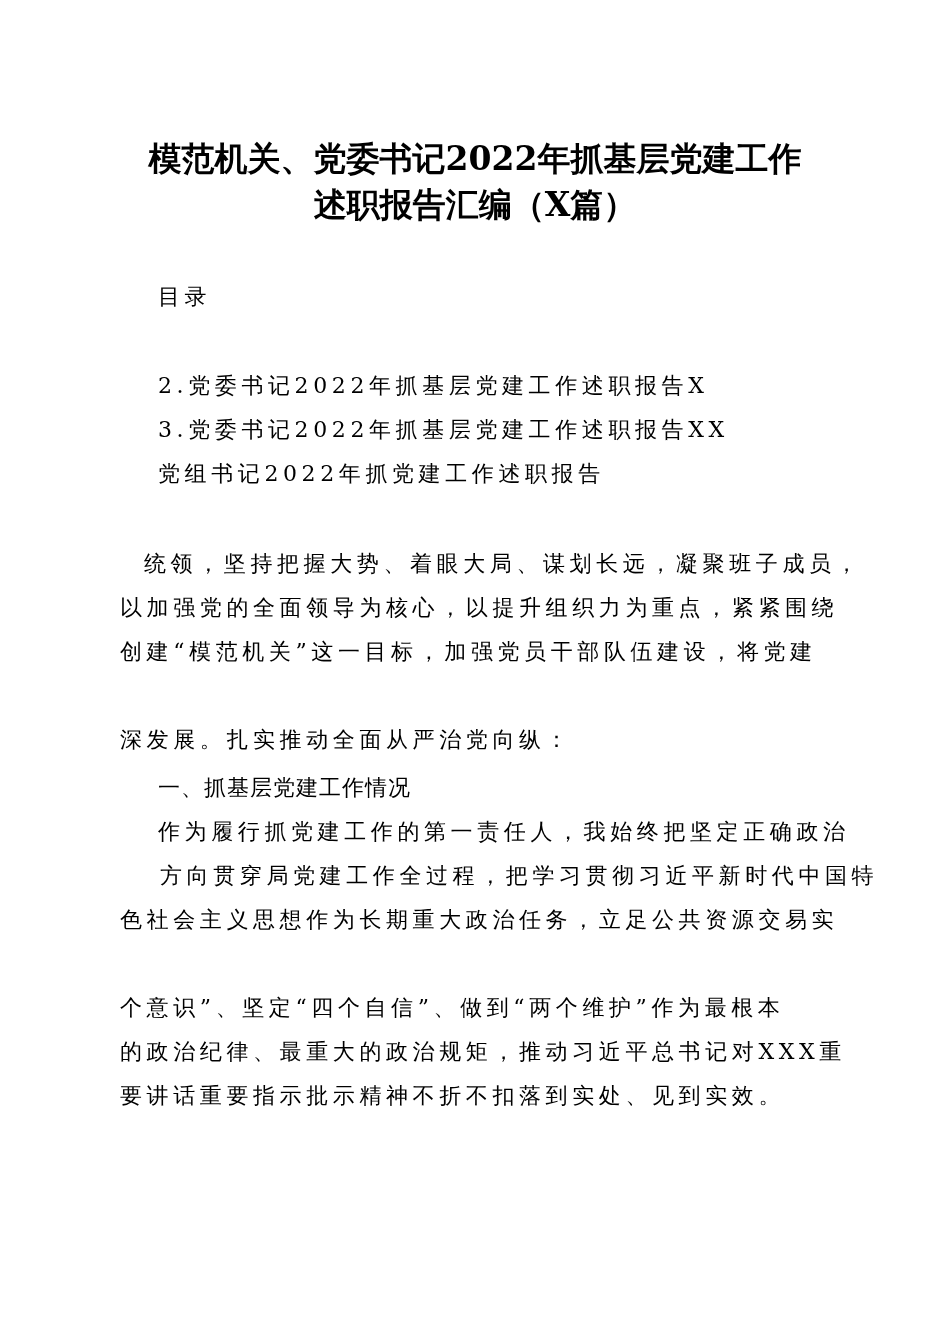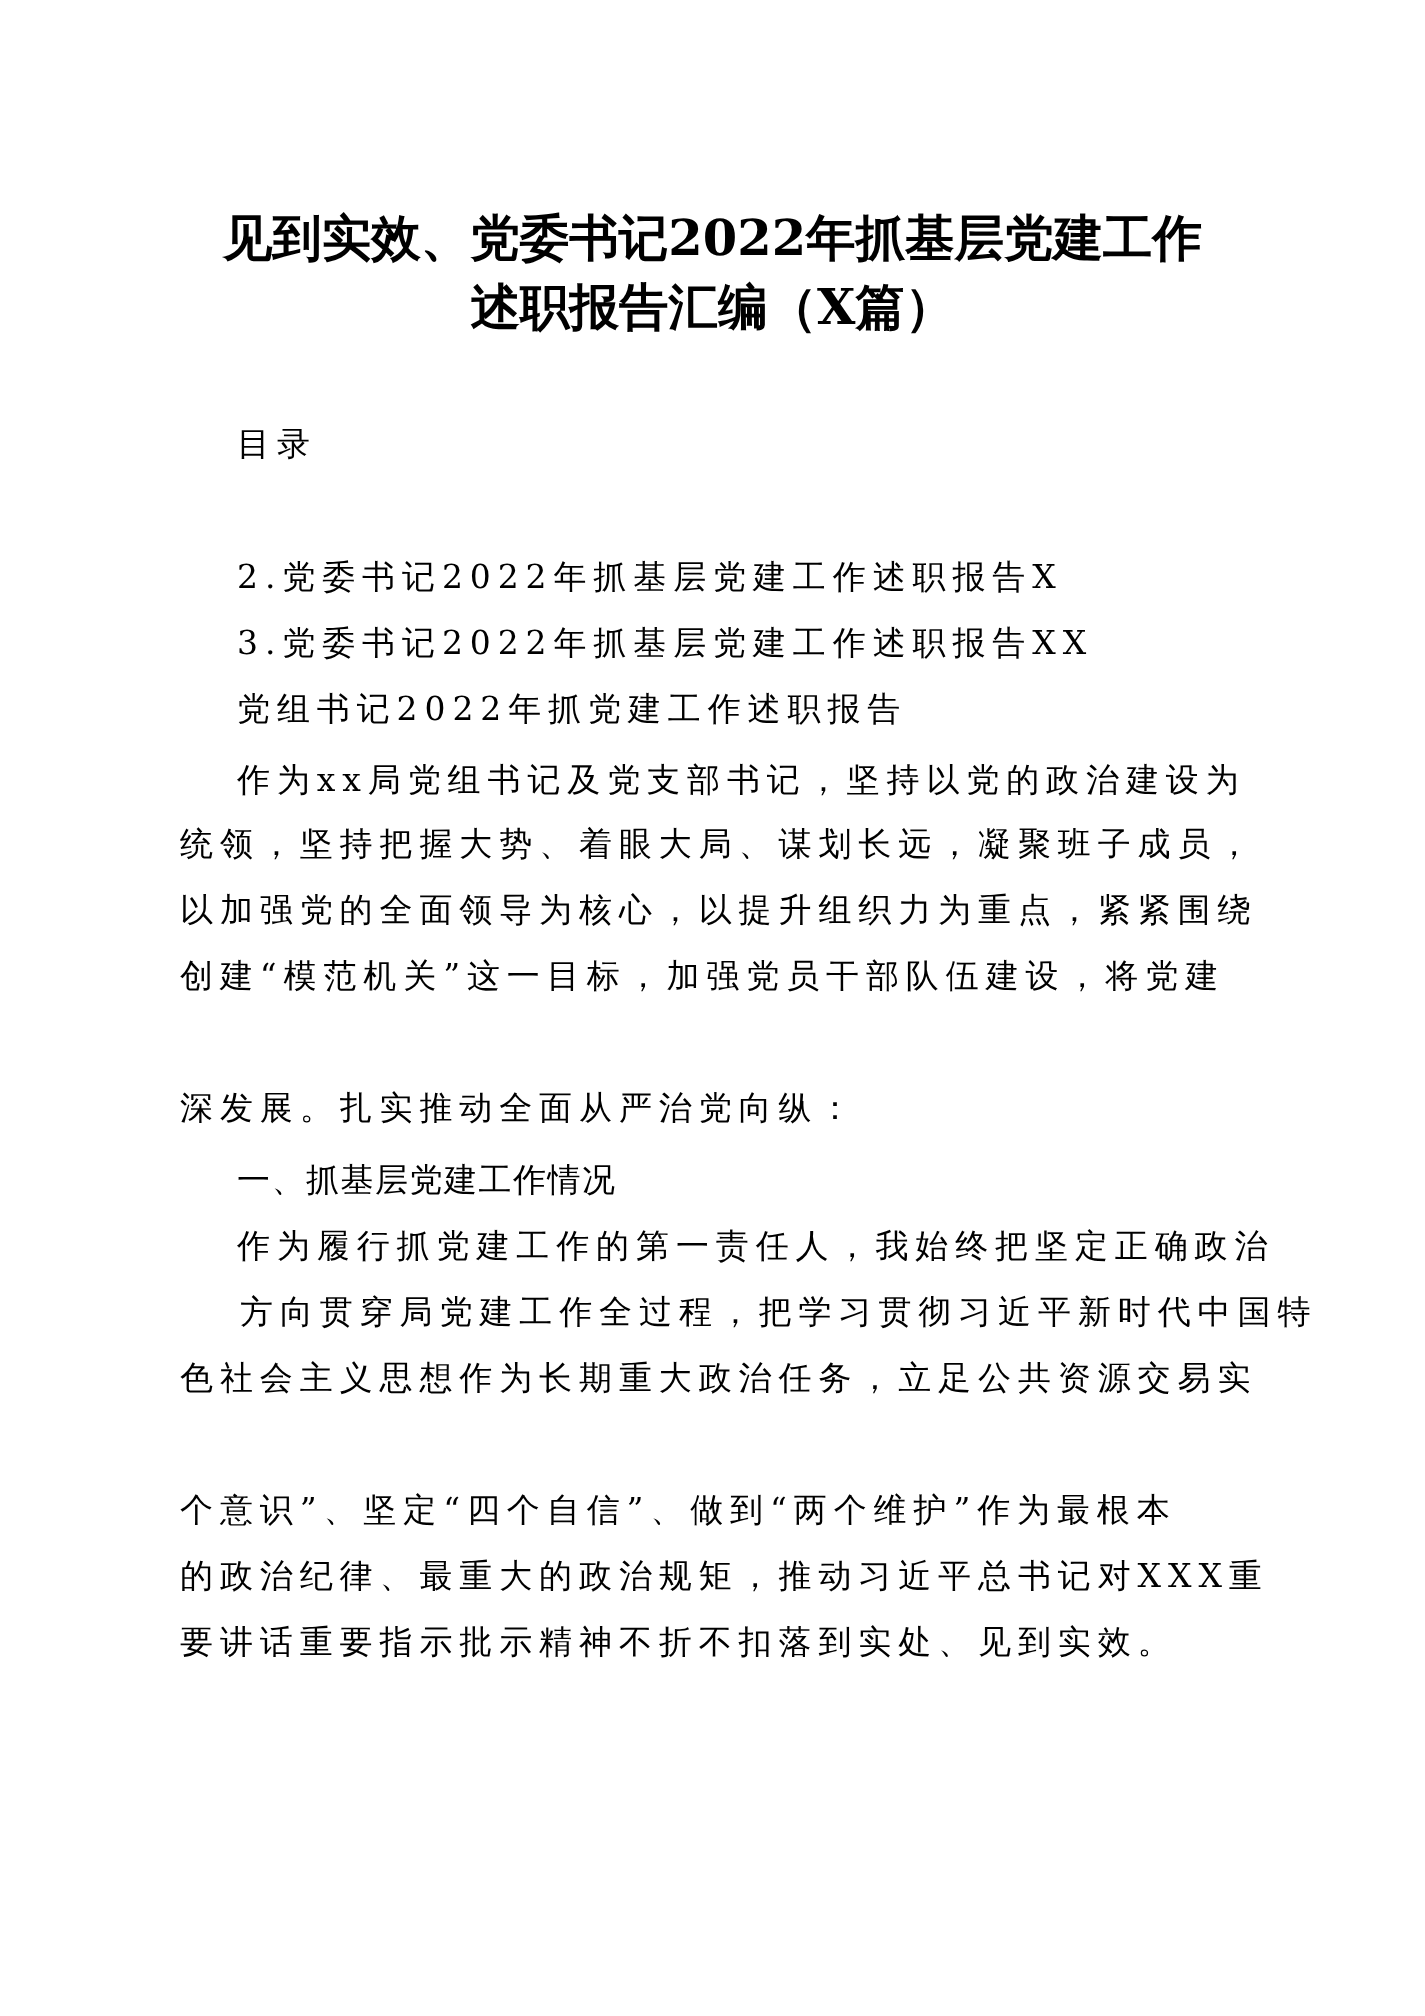--- a/index.html
+++ b/index.html
@@ -56,30 +56,29 @@
       line-height: 30px;
       letter-spacing: 1px;
       white-space: nowrap;
     }
   </style>
 </head>
 <body>
 
 <div class="page">
 
-  <div class="title l1">见到实效、党委书记2022年抓基层党建工作</div>
+  <div class="title l1">模范机关、党委书记2022年抓基层党建工作</div>
   <div class="title l2">述职报告汇编（X篇）</div>
 
   <div class="line indent" style="top:282px;">目录</div>
   <div class="line indent" style="top:371px;">2.党委书记2022年抓基层党建工作述职报告X</div>
   <div class="line indent" style="top:415px;">3.党委书记2022年抓基层党建工作述职报告XX</div>
   <div class="line indent" style="top:459px;">党组书记2022年抓党建工作述职报告</div>
 
-  <div class="line indent" style="top:506px;">作为xx局党组书记及党支部书记，坚持以党的政治建设为</div>
-  <div class="line" style="top:549px;">统领，坚持把握大势、着眼大局、谋划长远，凝聚班子成员，</div>
+  <div class="line" style="top:549px;margin-left:24px;">统领，坚持把握大势、着眼大局、谋划长远，凝聚班子成员，</div>
   <div class="line" style="top:593px;">以加强党的全面领导为核心，以提升组织力为重点，紧紧围绕</div>
   <div class="line" style="top:637px;">创建“模范机关”这一目标，加强党员干部队伍建设，将党建</div>
   <div class="line" style="top:725px;">深发展。扎实推动全面从严治党向纵：</div>
 
   <div class="heading" style="top:773px;">一、抓基层党建工作情况</div>
 
   <div class="line indent" style="top:817px;">作为履行抓党建工作的第一责任人，我始终把坚定正确政治</div>
   <div class="line" style="top:861px;margin-left:40px;">方向贯穿局党建工作全过程，把学习贯彻习近平新时代中国特</div>
   <div class="line" style="top:905px;">色社会主义思想作为长期重大政治任务，立足公共资源交易实</div>
   <div class="line" style="top:993px;">个意识”、坚定“四个自信”、做到“两个维护”作为最根本</div>

